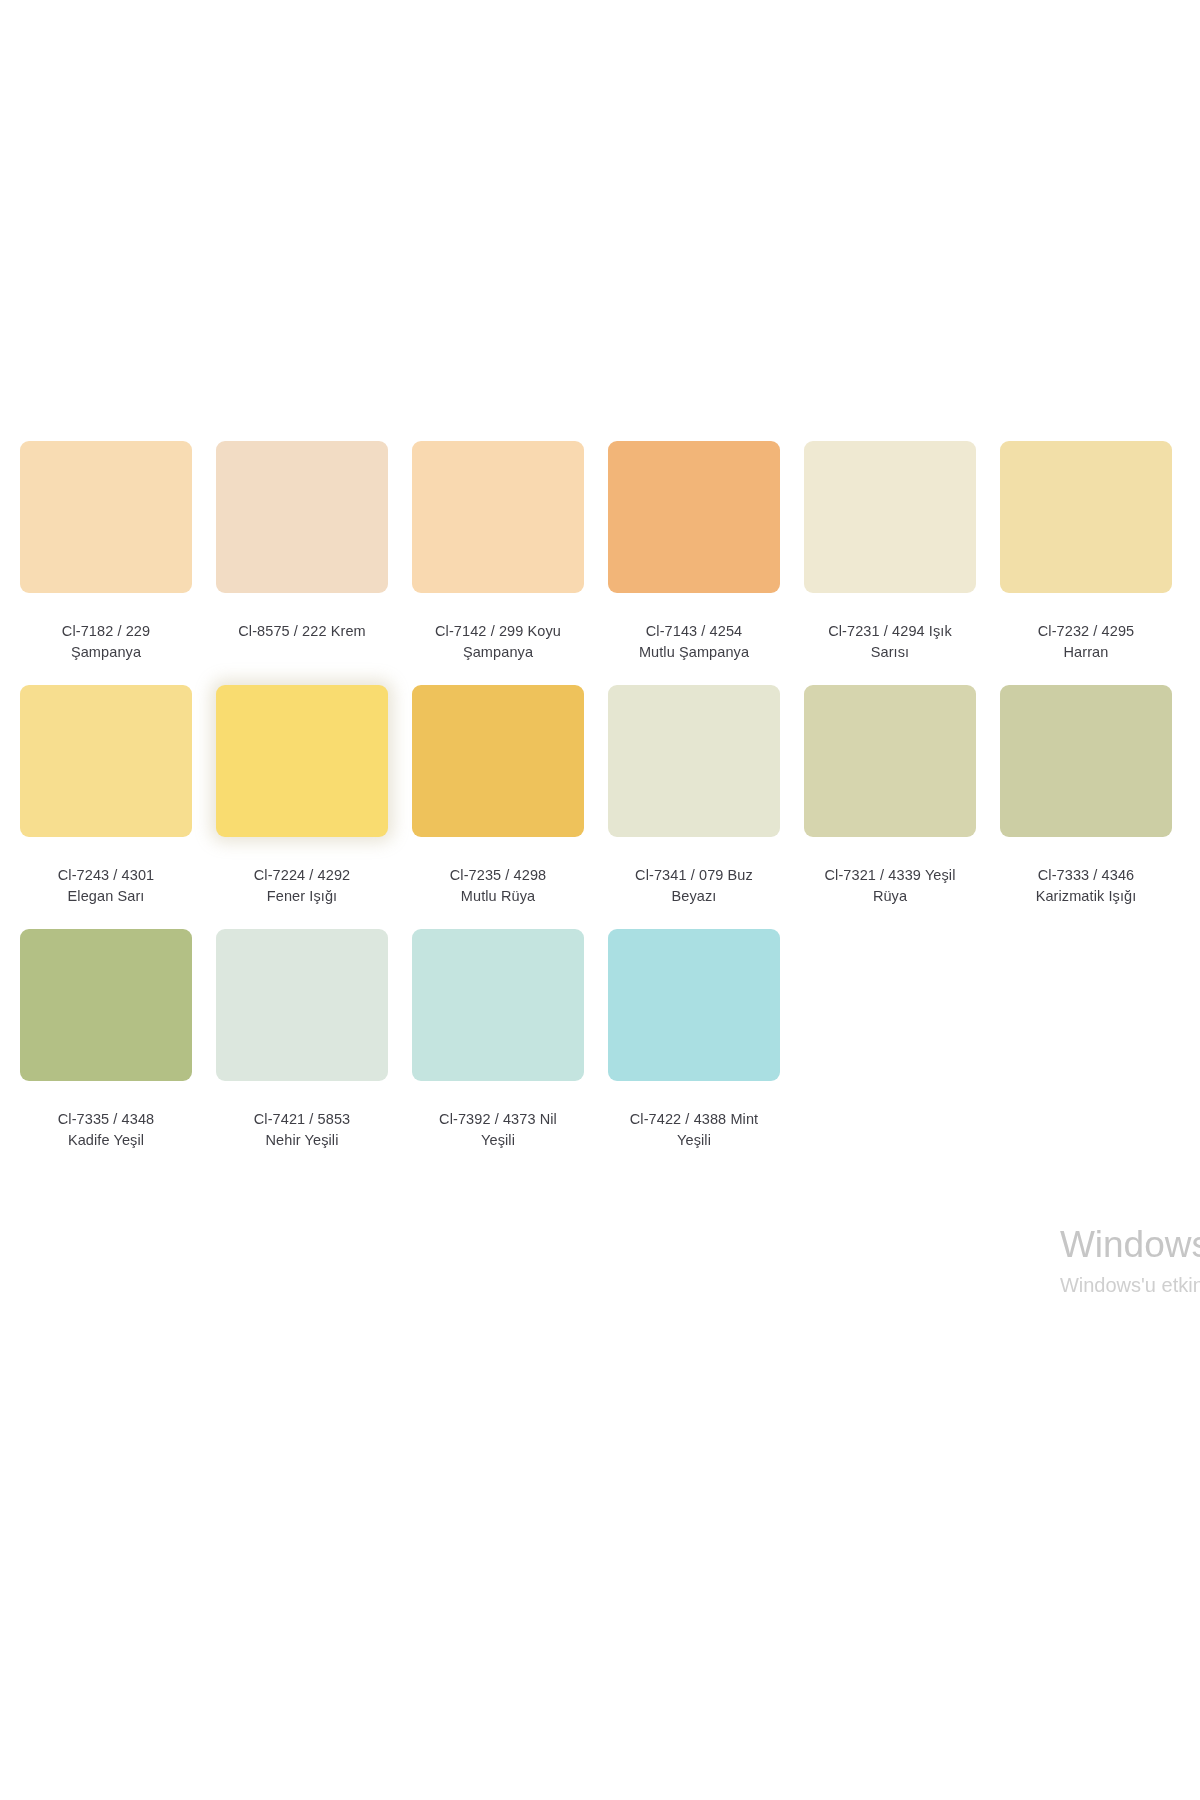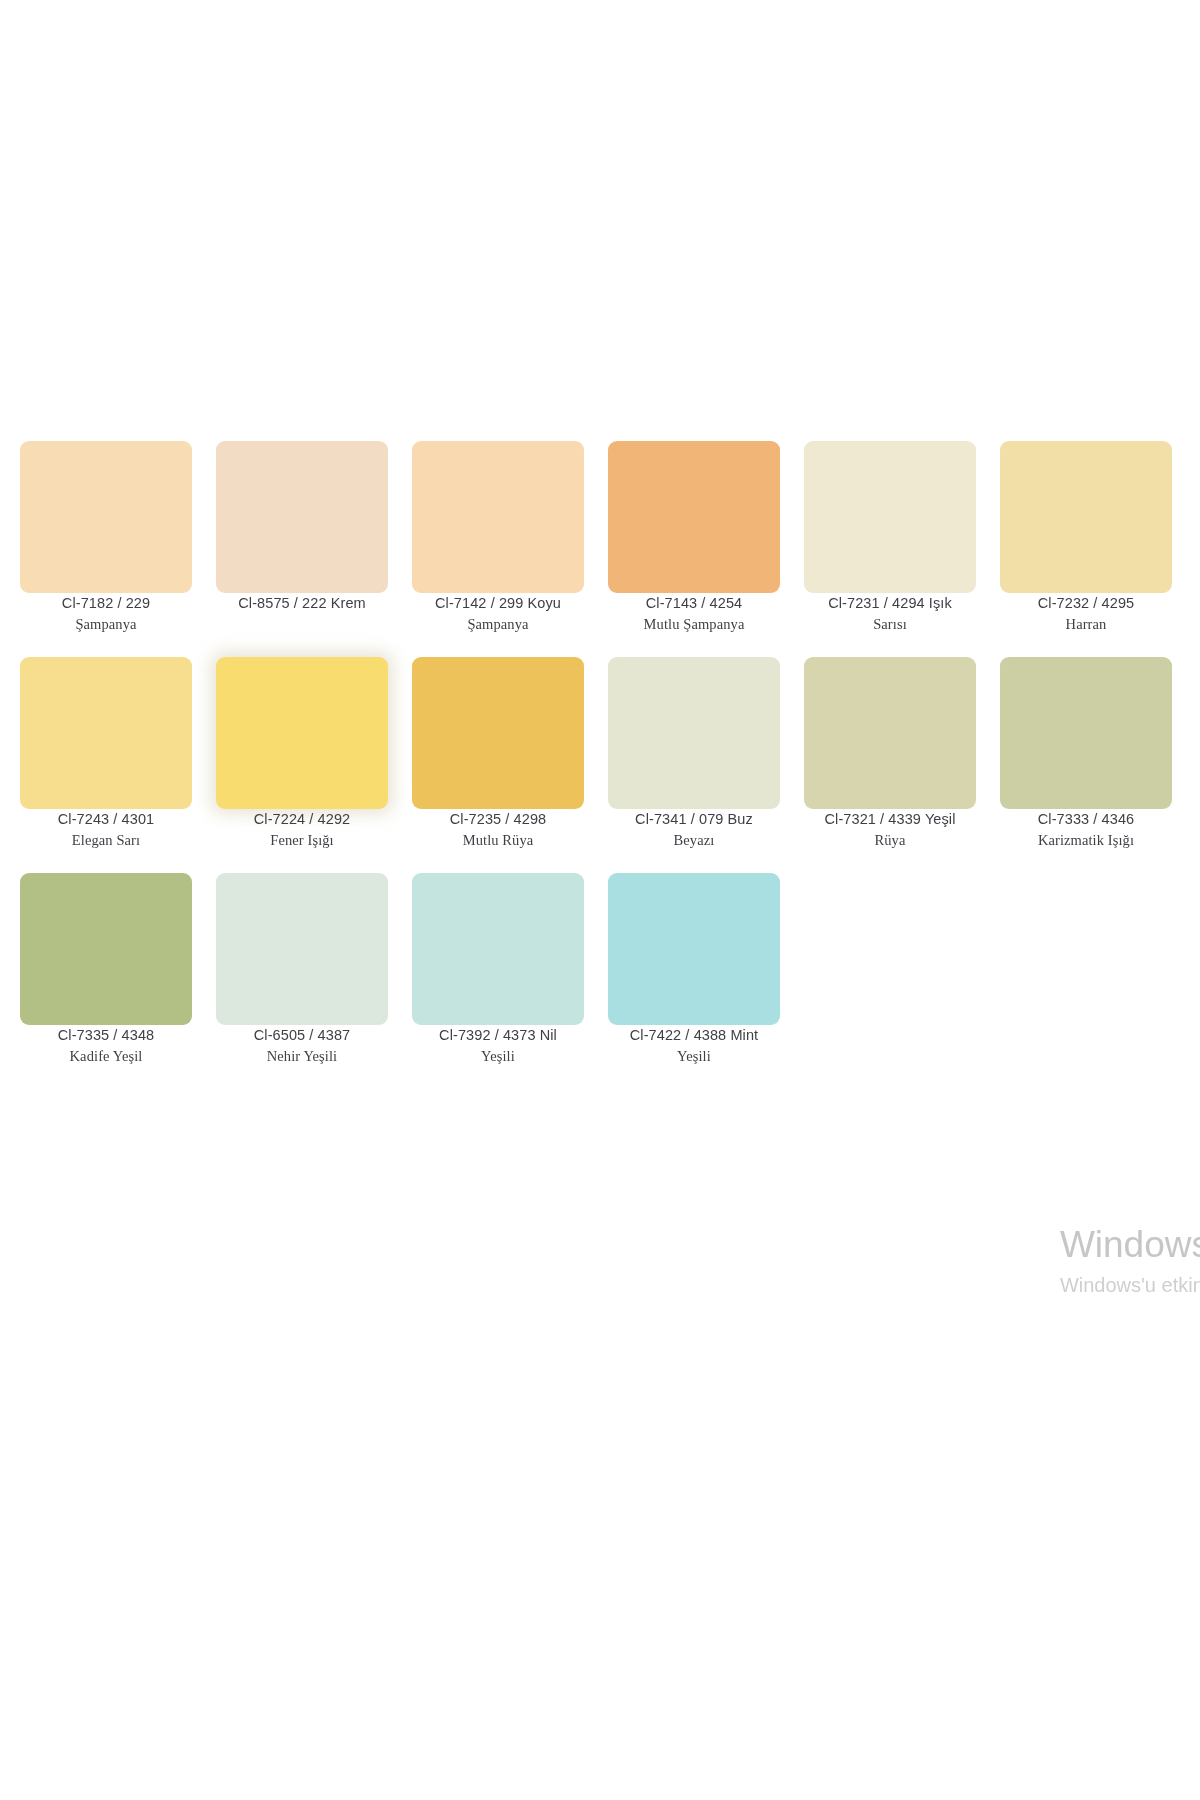--- a/index.html
+++ b/index.html
@@ -49,38 +49,37 @@
     border-radius: 9px;
     display: block;
   }
 
   
   .swatch-cell.is-highlighted .swatch-chip {
     box-shadow: 0 0 16px 6px rgba(180, 165, 120, 0.28);
   }
 
   .swatch-caption {
-    margin-top: 0;
+    margin-top: 28px;
     text-align: center;
     color: #3f3f46;
     font-size: 14.5px;
     line-height: 1.45;
     letter-spacing: 0.1px;
     font-family: "Liberation Sans", "DejaVu Sans", sans-serif;
   }
 
   .swatch-code {
     display: block;
     white-space: nowrap;
   }
 
   .swatch-name {
     display: block;
     white-space: nowrap;
-    font-family: Liberation Serif, serif;
   }
 
   
   .watermark {
     position: absolute;
     right: -46px;
     top: 1226px;
     text-align: left;
     color: #c9c9c9;
     pointer-events: none;
@@ -196,21 +195,21 @@
       <div class="swatch-cell">
         <div class="swatch-chip" style="background: rgb(179, 192, 133);"></div>
         <div class="swatch-caption">
           <span class="swatch-code">Cl-7335 / 4348</span>
           <span class="swatch-name">Kadife Yeşil</span>
         </div>
       </div>
       <div class="swatch-cell">
         <div class="swatch-chip" style="background: rgb(220, 231, 222);"></div>
         <div class="swatch-caption">
-          <span class="swatch-code">Cl-6505 / 4387</span>
+          <span class="swatch-code">Cl-7421 / 5853</span>
           <span class="swatch-name">Nehir Yeşili</span>
         </div>
       </div>
       <div class="swatch-cell">
         <div class="swatch-chip" style="background: rgb(196, 228, 223);"></div>
         <div class="swatch-caption">
           <span class="swatch-code">Cl-7392 / 4373 Nil</span>
           <span class="swatch-name">Yeşili</span>
         </div>
       </div>

